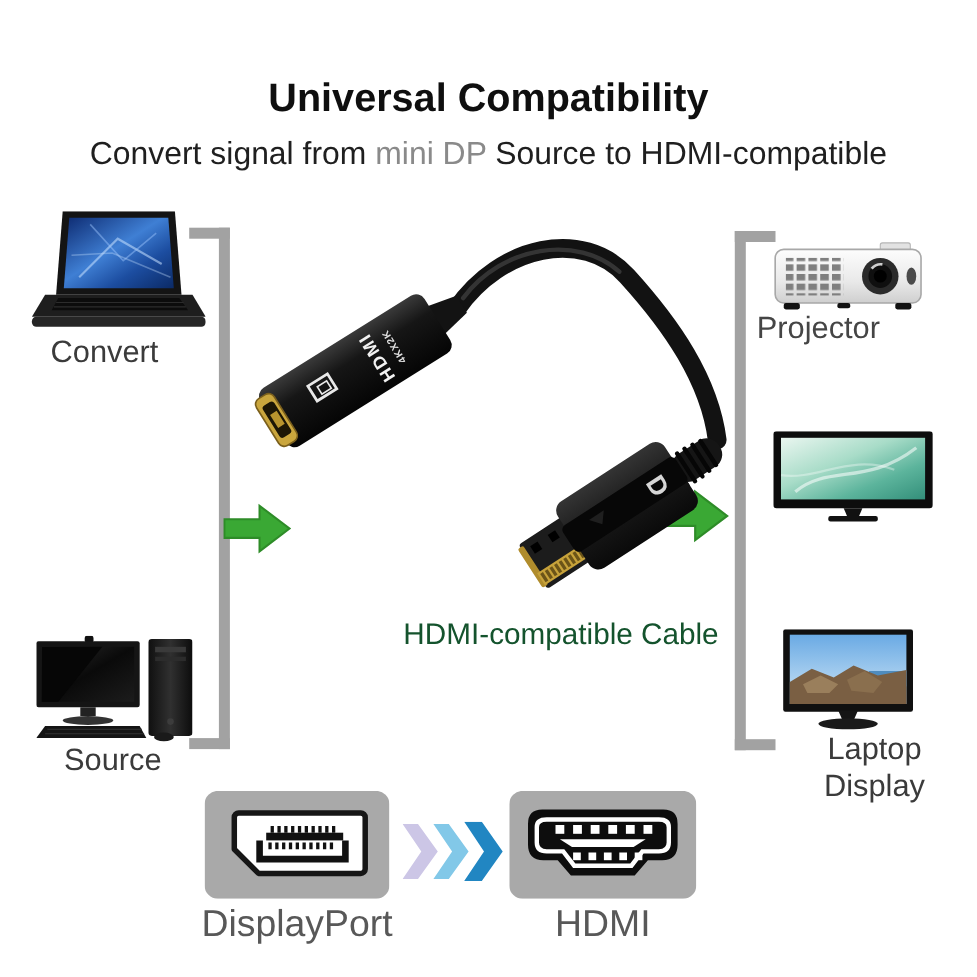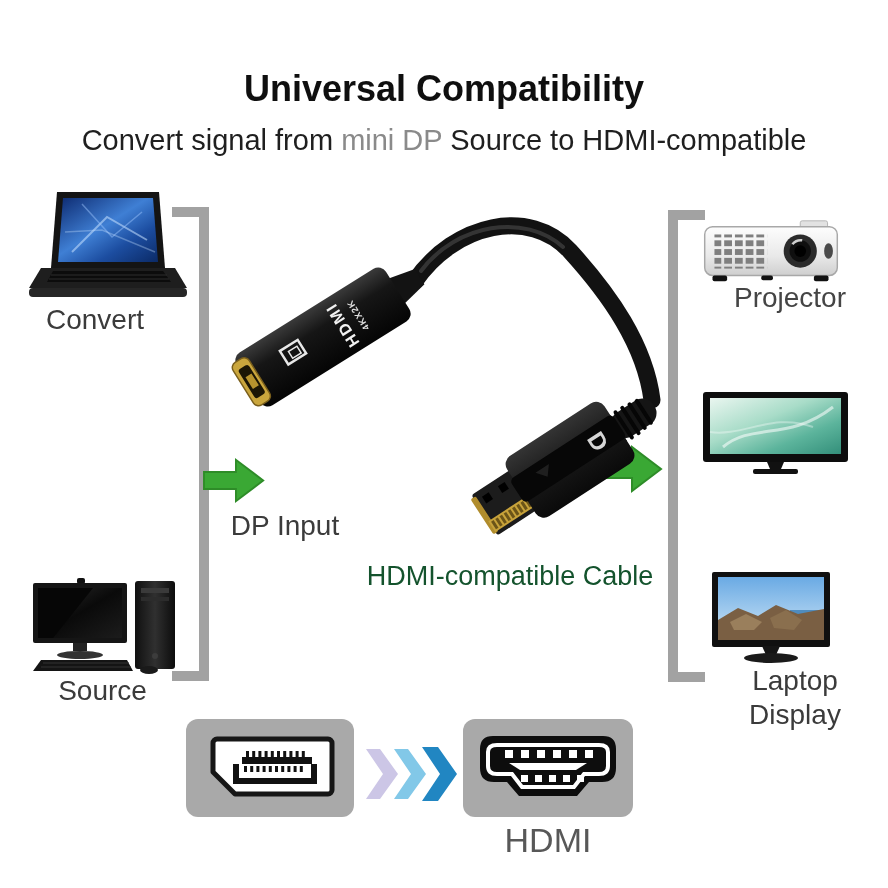--- a/index.html
+++ b/index.html
@@ -78,21 +78,20 @@
     <ellipse cx="116" cy="92" rx="9" ry="4" fill="#1a1a1a"></ellipse>
   </svg>
   <div class="abs lbl" style="left:20px;top:674px;width:165px;">Source</div>
 
   <div class="abs bracket-left"></div>
   <div class="abs bracket-right"></div>
 
   <svg class="abs" style="left:203px;top:457px;" width="64" height="47" viewBox="0 0 66 50">
     <polygon points="0,16 34,16 34,3 63,25 34,47 34,34 0,34" fill="#3aa834" stroke="#2e8c28" stroke-width="2"></polygon>
   </svg>
-  <div class="abs lbl" style="left:205px;top:509px;width:160px;">DP Input</div>
 
   <svg class="abs" style="left:597px;top:444px;" width="68" height="50" viewBox="0 0 66 50">
     <polygon points="0,16 34,16 34,3 63,25 34,47 34,34 0,34" fill="#3aa834" stroke="#2e8c28" stroke-width="2"></polygon>
   </svg>
 
   <svg class="abs" style="left:225px;top:195px;" width="450" height="370" viewBox="0 0 450 370">
     <defs>
       <linearGradient id="adBody" x1="0" y1="0" x2="0" y2="1">
         <stop offset="0" stop-color="#3a3a3a"></stop>
           <stop offset="0.35" stop-color="#161616"></stop>
@@ -168,21 +167,21 @@
     <rect x="12" y="21" width="54" height="35" fill="url(#vent)"></rect>
     <circle cx="100" cy="38" r="17" fill="#2b2b2b"></circle>
     <circle cx="100" cy="38" r="11" fill="#0f0f0f"></circle>
     <circle cx="100" cy="38" r="6" fill="#000"></circle>
     <path d="M92,31 a11,11 0 0 1 10,-4" fill="none" stroke="#cfcfcf" stroke-width="2.5"></path>
     <ellipse cx="129" cy="38" rx="4.5" ry="8" fill="#4a4a4a"></ellipse>
     <rect x="10" y="63" width="15" height="6" rx="2" fill="#111"></rect>
     <rect x="60" y="63" width="12" height="5" rx="2" fill="#111"></rect>
     <rect x="114" y="63" width="15" height="6" rx="2" fill="#111"></rect>
   </svg>
-  <div class="abs lbl" style="left:710px;top:281px;width:160px;color:#454545;">Projector</div>
+  <div class="abs lbl" style="left:664px;top:281px;width:160px;color:#454545;">Projector</div>
 
   <svg class="abs" style="left:703px;top:392px;" width="145" height="86" viewBox="0 0 145 86">
     <defs>
       <linearGradient id="tvScr" x1="0" y1="0" x2="1" y2="1">
         <stop offset="0" stop-color="#eaf6f0"></stop>
           <stop offset="0.4" stop-color="#a8dcc8"></stop>
         <stop offset="0.7" stop-color="#5cb49c"></stop>
           <stop offset="1" stop-color="#338f7a"></stop>
       </linearGradient>
     </defs>
@@ -213,20 +212,21 @@
   <div class="abs lbl" style="left:720px;top:664px;width:150px;text-align:center;">Laptop Display</div>
 
   <svg class="abs" style="left:186px;top:719px;" width="168" height="98" viewBox="0 0 168 98">
     <rect x="0" y="0" width="168" height="98" rx="12" fill="#a9a9a9"></rect>
     <path d="M31,20 H142 a4,4 0 0 1 4,4 V71 a4,4 0 0 1 -4,4 H49 L27,53 V24 a4,4 0 0 1 4,-4 Z" fill="#ffffff" stroke="#161616" stroke-width="5" stroke-linejoin="round"></path>
     <line x1="60" y1="35" x2="122" y2="35" stroke="#111" stroke-width="6" stroke-dasharray="3,3.2"></line>
     <rect x="56" y="38" width="70" height="7" fill="#111"></rect>
     <path d="M50,45 L50,62 L128,62 L128,45" fill="none" stroke="#111" stroke-width="6"></path>
     <line x1="58" y1="50" x2="120" y2="50" stroke="#111" stroke-width="6" stroke-dasharray="3,3.2"></line>
   </svg>
+  <div class="abs lbl lbl-big" style="left:170px;top:820px;width:200px;">DisplayPort</div>
 
   <svg class="abs" style="left:366px;top:747px;" width="92" height="56" viewBox="0 0 92 56">
     <polygon points="0,2 14,2 32,27 14,52 0,52 17,27" fill="#ccc6e6"></polygon>
     <polygon points="28,2 42,2 60,27 42,52 28,52 45,27" fill="#82c8e8"></polygon>
     <polygon points="56,0 72,0 91,27 72,54 56,54 74,27" fill="#2186c2"></polygon>
   </svg>
 
   <svg class="abs" style="left:463px;top:719px;" width="170" height="98" viewBox="0 0 170 98">
     <rect x="0" y="0" width="170" height="98" rx="12" fill="#a9a9a9"></rect>
     <path d="M30,17 H140 Q153,17 153,30 V49 Q153,63 139,63 H126 L114,77 H56 L44,63 H31 Q17,63 17,49 V30 Q17,17 30,17 Z" fill="#0d0d0d"></path>

